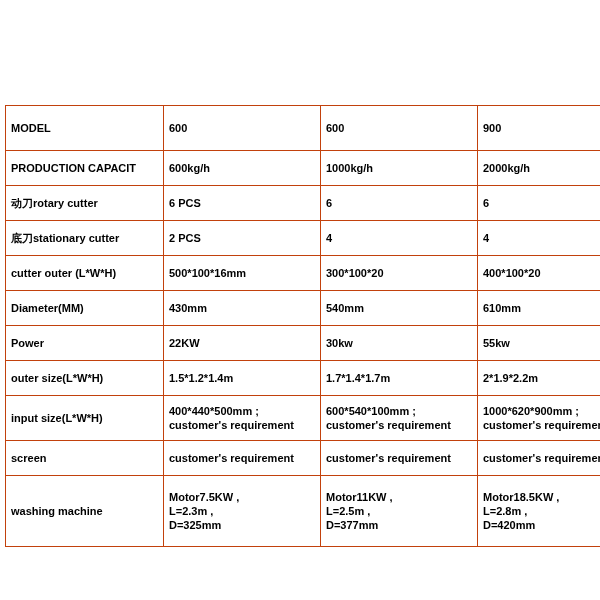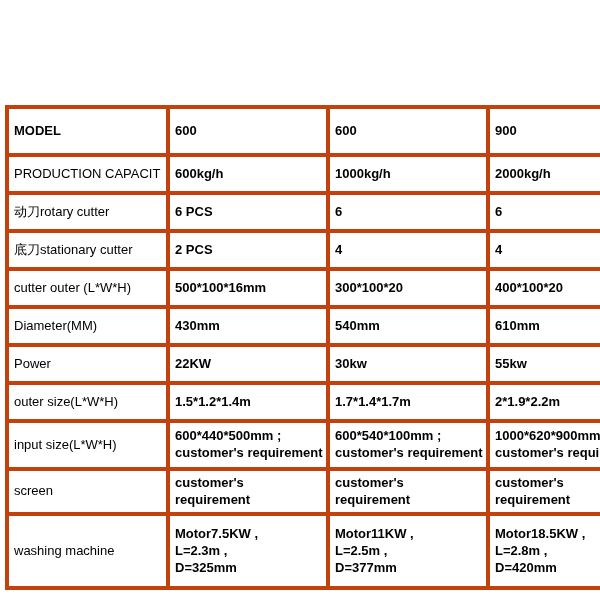--- a/index.html
+++ b/index.html
@@ -23,31 +23,31 @@
     top: 105px;
     width: 590px;
   }
   table.spec {
     border-collapse: collapse;
     width: 590px;
     table-layout: fixed;
     background: #ffffff;
   }
   table.spec td {
-    border: 4px solid #c2410c;
-    font-size: 13px;
+    border: 1px solid #c2410c;
+    font-size: 11px;
     line-height: 1.28;
     color: #000000;
     padding: 4px 4px 4px 5px;
     vertical-align: middle;
     word-wrap: break-word;
     overflow-wrap: break-word;
   }
   table.spec td.label {
-    font-weight: normal;
+    font-weight: bold;
     width: 148px;
   }
   table.spec td.val {
     width: 147px;
     font-weight: bold;
   }
   table.spec tr.header td {
     font-weight: bold;
     height: 36px;
   }
@@ -129,21 +129,21 @@
         <tr class="r-normal">
           <td class="label">outer size(L*W*H)</td>
           <td class="val">1.5*1.2*1.4m</td>
           <td class="val">1.7*1.4*1.7m</td>
           <td class="val">2*1.9*2.2m</td>
         </tr>
 
         <tr class="r-multi">
           <td class="label">input size(L*W*H)</td>
           <td class="val">
-            <span class="cellline">600*440*500mm ;</span>
+            <span class="cellline">400*440*500mm ;</span>
             <span class="cellline">customer's requirement</span>
           </td>
           <td class="val">
             <span class="cellline">600*540*100mm ;</span>
             <span class="cellline">customer's requirement</span>
           </td>
           <td class="val">
             <span class="cellline">1000*620*900mm ;</span>
             <span class="cellline">customer's requirement</span>
           </td>

